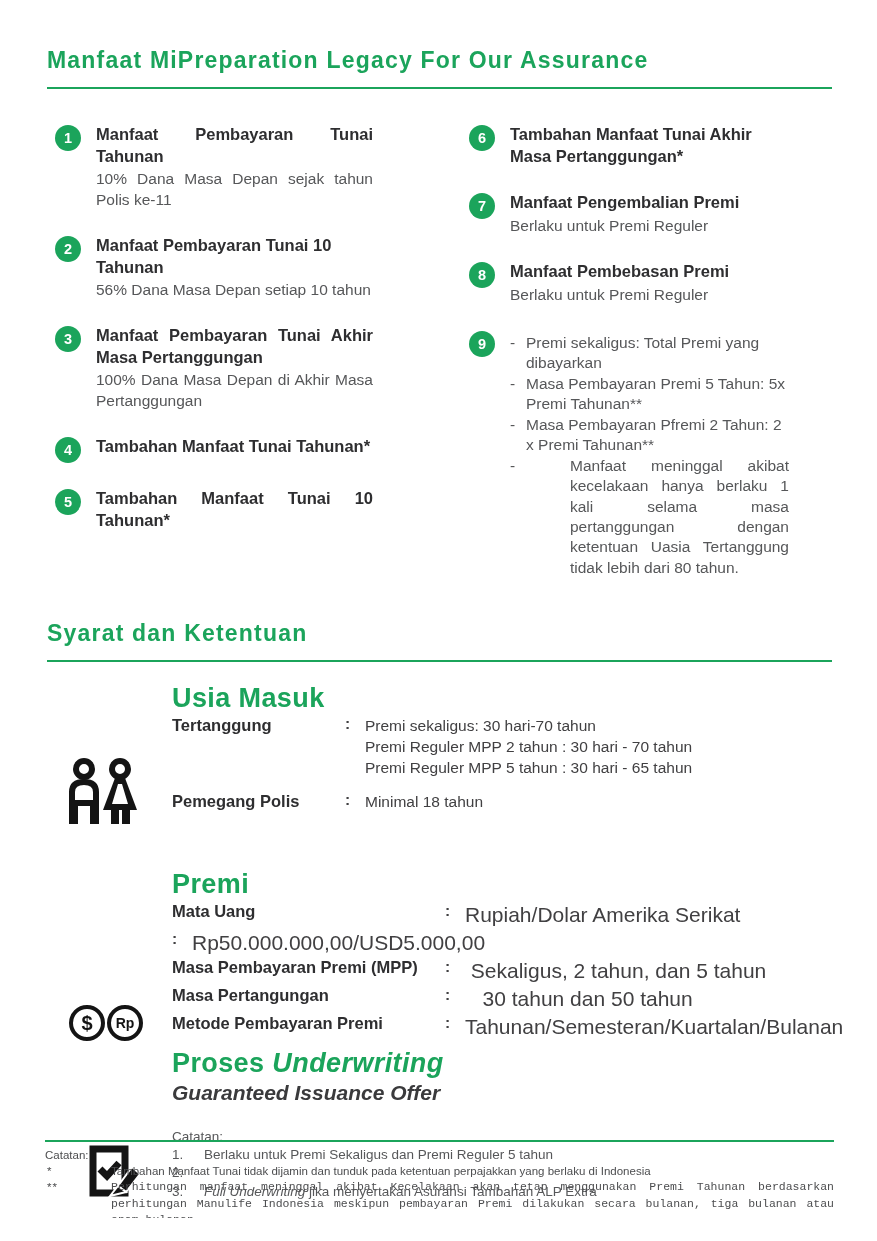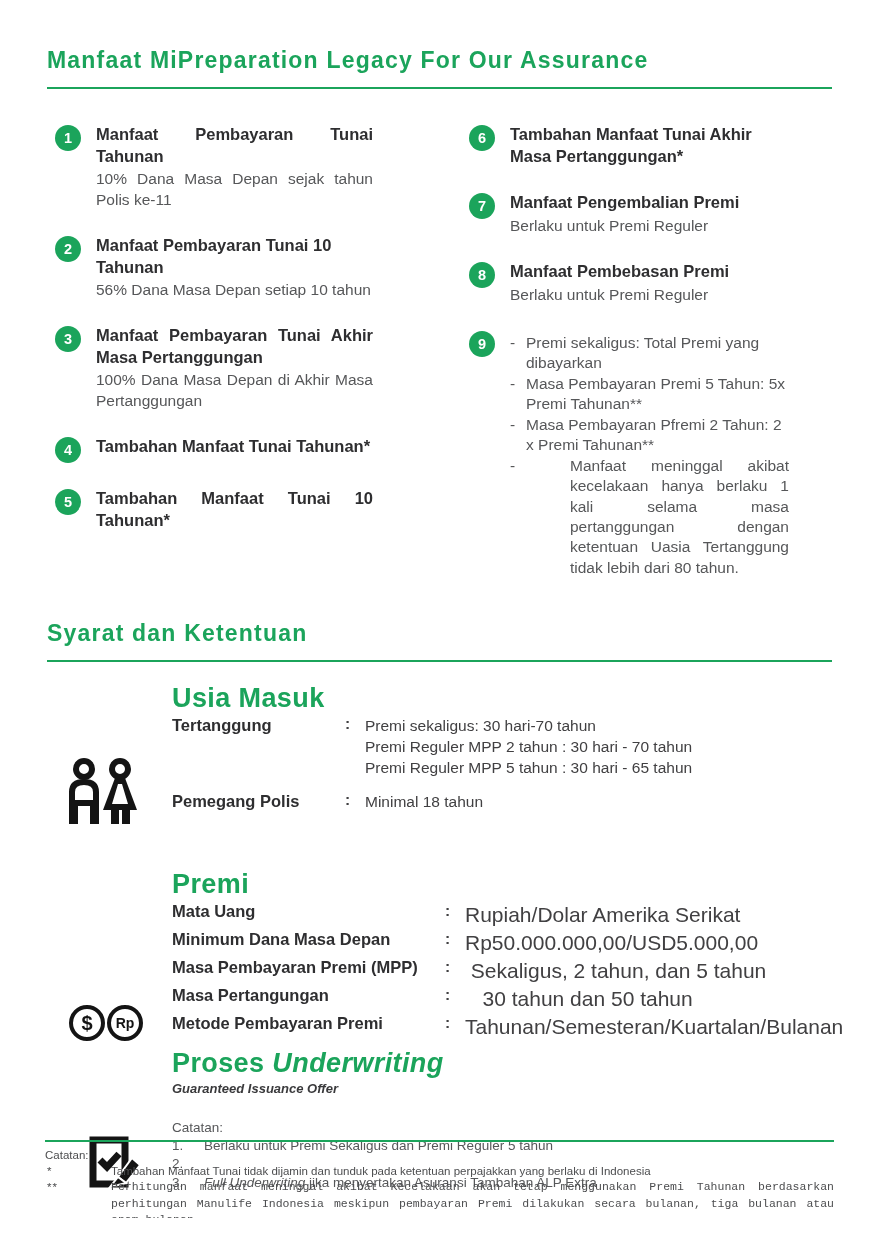--- a/index.html
+++ b/index.html
@@ -39,21 +39,21 @@
   .icon-col{flex:0 0 125px;width:125px;}
   .term-content{flex:1;}
   .green-heading{color:var(--green);font-size:27px;font-weight:bold;margin:0 0 3px 0;line-height:1.05;letter-spacing:.4px;}
   .usia-row{display:flex;margin-bottom:13px;}
   .usia-row .label{flex:0 0 173px;font-weight:bold;font-size:16.5px;line-height:1.3;}
   .colon{flex:0 0 20px;color:var(--val);font-size:15.5px;font-weight:bold;}
   .values{flex:1;color:var(--val);font-size:15.5px;line-height:1.36;}
   .premi-row{display:flex;line-height:1.24;margin-bottom:1px;}
   .premi-row .label{flex:0 0 273px;font-weight:bold;font-size:16.5px;}
   .premi-row .value{flex:1;color:var(--val);font-size:21px;white-space:pre-wrap;padding-top:1px;}
-  .uw-sub{font-size:13px;font-weight:bold;font-style:italic;color:#3a3a3c;margin-top:1px;}
+  .uw-sub{font-size:21px;font-weight:bold;font-style:italic;color:#3a3a3c;margin-top:1px;}
   .uw-notes{margin-top:24px;font-size:13.5px;color:var(--gray);}
   .uw-notes-title{margin-bottom:2px;}
   .uw-note{display:flex;line-height:1.38;}
   .uw-note .n{flex:0 0 32px;}
   .uw-note em{font-style:italic;}
   
   .people-icon{display:block;margin-left:17px;margin-top:6px;}
   .currency-icons{display:flex;margin-left:22px;margin-top:10px;}
   .circ{width:36px;height:36px;box-sizing:border-box;border:4px solid #141414;border-radius:50%;
     display:flex;align-items:center;justify-content:center;font-weight:bold;color:#141414;background:#fff;}
@@ -207,21 +207,20 @@
     </div>
     <div class="term-content">
       <h3 class="green-heading">Premi</h3>
       <div id="premi-rows">
           <div class="premi-row">
             <div class="label">Mata Uang</div>
             <div class="colon">:</div>
             <div class="value">Rupiah/Dolar Amerika Serikat</div>
           </div>
           <div class="premi-row">
-            <div class="label">Minimum Dana Masa Depan</div>
             <div class="colon">:</div>
             <div class="value">Rp50.000.000,00/USD5.000,00</div>
           </div>
           <div class="premi-row">
             <div class="label">Masa Pembayaran Premi (MPP)</div>
             <div class="colon">:</div>
             <div class="value"> Sekaligus, 2 tahun, dan 5 tahun</div>
           </div>
           <div class="premi-row">
             <div class="label">Masa Pertangungan</div>

